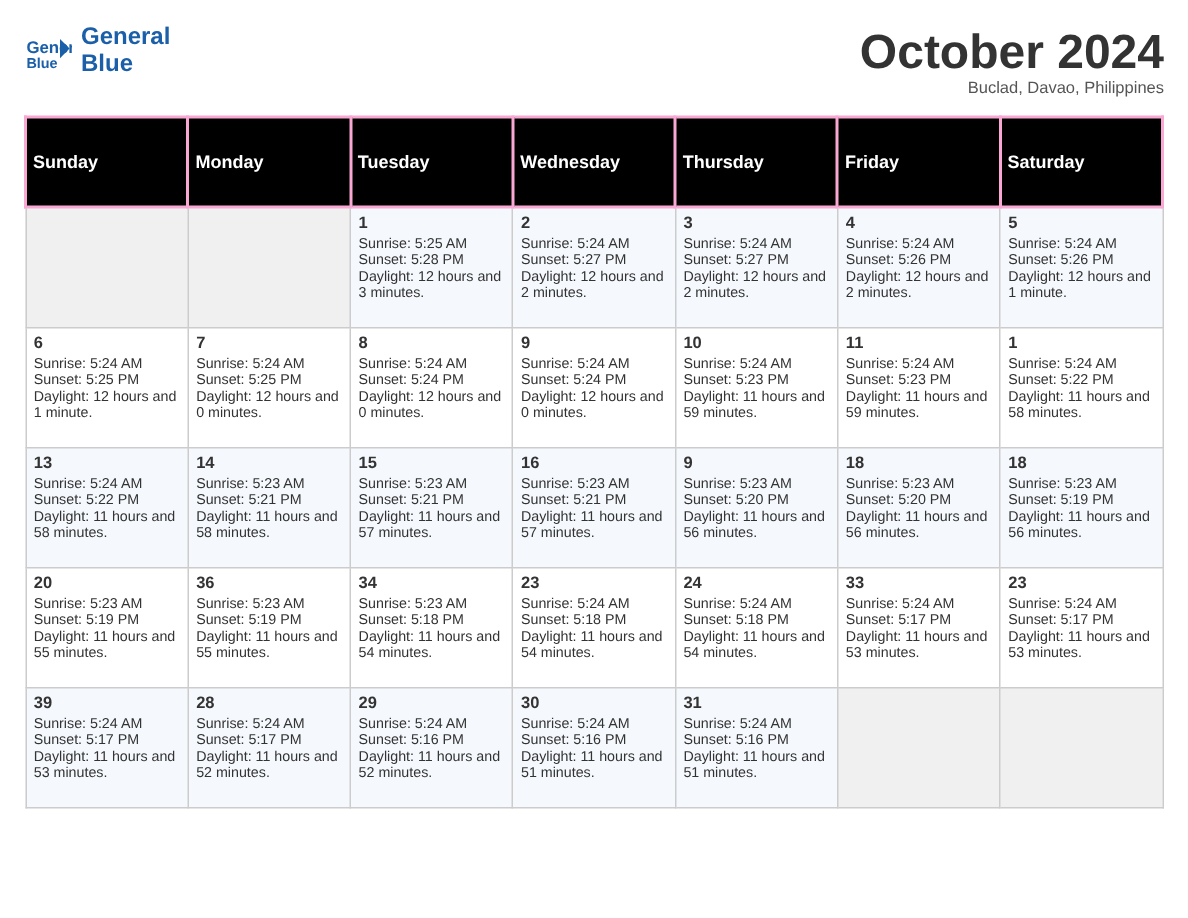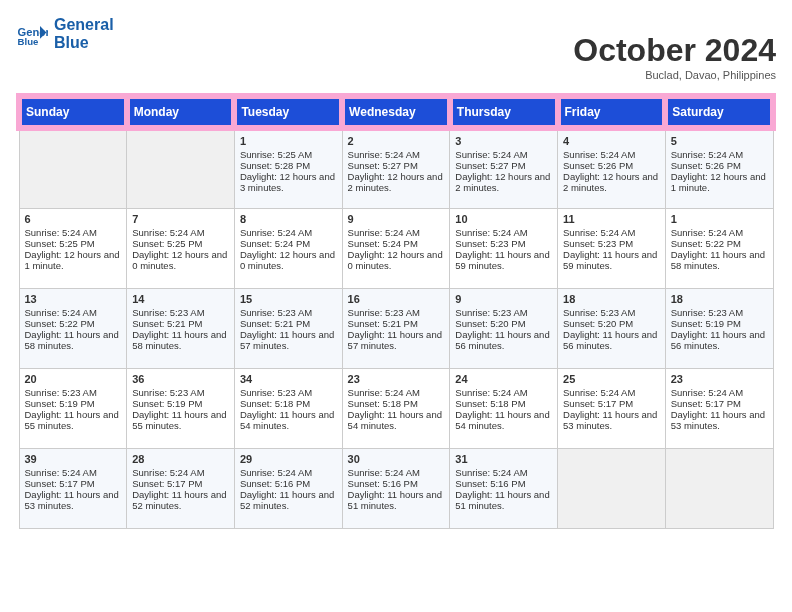--- a/index.html
+++ b/index.html
@@ -25,39 +25,38 @@
       width: 32px;
       height: 32px;
     }
     .title-area {
       text-align: right;
     }
     .month-title {
       font-size: 32px;
       font-weight: bold;
       color: #333;
-      margin-top: 16px;
     }
     .subtitle {
       font-size: 11px;
       color: #555;
     }
     table {
       width: 100%;
       border-collapse: collapse;
       table-layout: fixed;
     }
     thead tr th {
-      background-color: #1d4ed8;
+      background-color: #000000;
       color: #fff;
       font-size: 12px;
       font-weight: bold;
-      padding: 6px 4px;
+      padding: 22px 4px;
       text-align: left;
-      border: 6px solid #f9a8d4;
+      border: 2px solid #f9a8d4;
     }
     tbody tr td {
       border: 1px solid #ccc;
       vertical-align: top;
       padding: 4px 5px;
       font-size: 9.5px;
       color: #333;
       height: 80px;
     }
     tbody tr:nth-child(odd) td {
@@ -136,21 +135,21 @@
         <td><span class="day-num">9</span><span>Sunrise: 5:23 AM<br>Sunset: 5:20 PM<br>Daylight: 11 hours and 56 minutes.</span></td>
         <td><span class="day-num">18</span><span>Sunrise: 5:23 AM<br>Sunset: 5:20 PM<br>Daylight: 11 hours and 56 minutes.</span></td>
         <td><span class="day-num">18</span><span>Sunrise: 5:23 AM<br>Sunset: 5:19 PM<br>Daylight: 11 hours and 56 minutes.</span></td>
       </tr>
       <tr>
         <td><span class="day-num">20</span><span>Sunrise: 5:23 AM<br>Sunset: 5:19 PM<br>Daylight: 11 hours and 55 minutes.</span></td>
         <td><span class="day-num">36</span><span>Sunrise: 5:23 AM<br>Sunset: 5:19 PM<br>Daylight: 11 hours and 55 minutes.</span></td>
         <td><span class="day-num">34</span><span>Sunrise: 5:23 AM<br>Sunset: 5:18 PM<br>Daylight: 11 hours and 54 minutes.</span></td>
         <td><span class="day-num">23</span><span>Sunrise: 5:24 AM<br>Sunset: 5:18 PM<br>Daylight: 11 hours and 54 minutes.</span></td>
         <td><span class="day-num">24</span><span>Sunrise: 5:24 AM<br>Sunset: 5:18 PM<br>Daylight: 11 hours and 54 minutes.</span></td>
-        <td><span class="day-num">25</span><span>Sunrise: 5:24 AM<br>Sunset: 5:17 PM<br>Daylight: 11 hours and 53 minutes.</span></td>
+        <td><span class="day-num">33</span><span>Sunrise: 5:24 AM<br>Sunset: 5:17 PM<br>Daylight: 11 hours and 53 minutes.</span></td>
         <td><span class="day-num">23</span><span>Sunrise: 5:24 AM<br>Sunset: 5:17 PM<br>Daylight: 11 hours and 53 minutes.</span></td>
       </tr>
       <tr>
         <td><span class="day-num">39</span><span>Sunrise: 5:24 AM<br>Sunset: 5:17 PM<br>Daylight: 11 hours and 53 minutes.</span></td>
         <td><span class="day-num">28</span><span>Sunrise: 5:24 AM<br>Sunset: 5:17 PM<br>Daylight: 11 hours and 52 minutes.</span></td>
         <td><span class="day-num">29</span><span>Sunrise: 5:24 AM<br>Sunset: 5:16 PM<br>Daylight: 11 hours and 52 minutes.</span></td>
         <td><span class="day-num">30</span><span>Sunrise: 5:24 AM<br>Sunset: 5:16 PM<br>Daylight: 11 hours and 51 minutes.</span></td>
         <td><span class="day-num">31</span><span>Sunrise: 5:24 AM<br>Sunset: 5:16 PM<br>Daylight: 11 hours and 51 minutes.</span></td>
         <td class="cell-empty"></td>
         <td class="cell-empty"></td>

